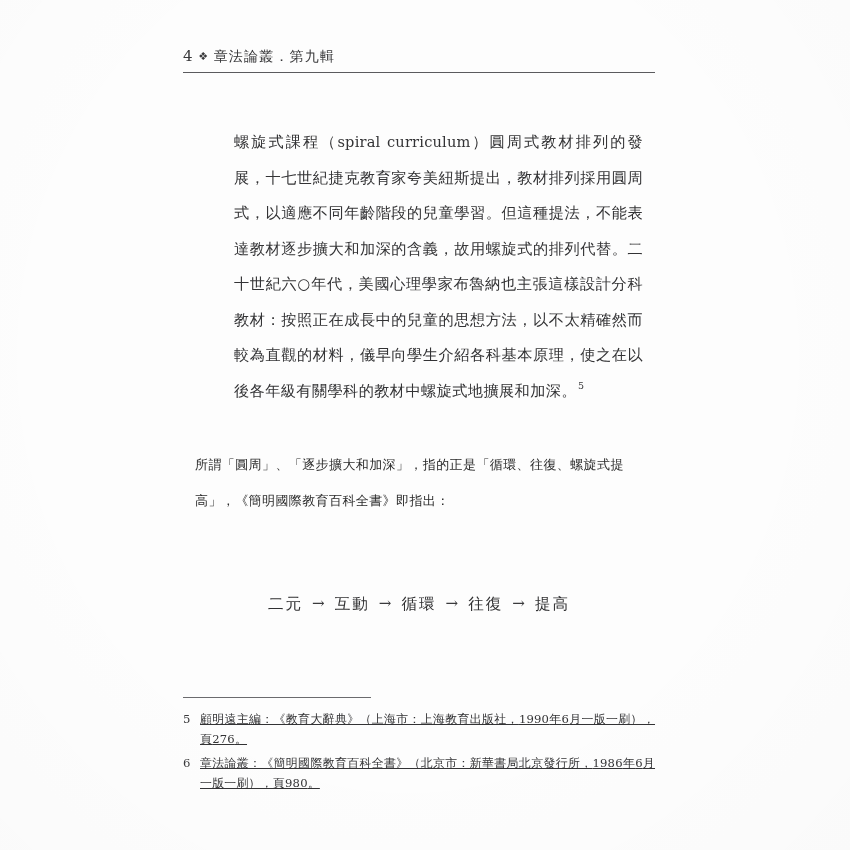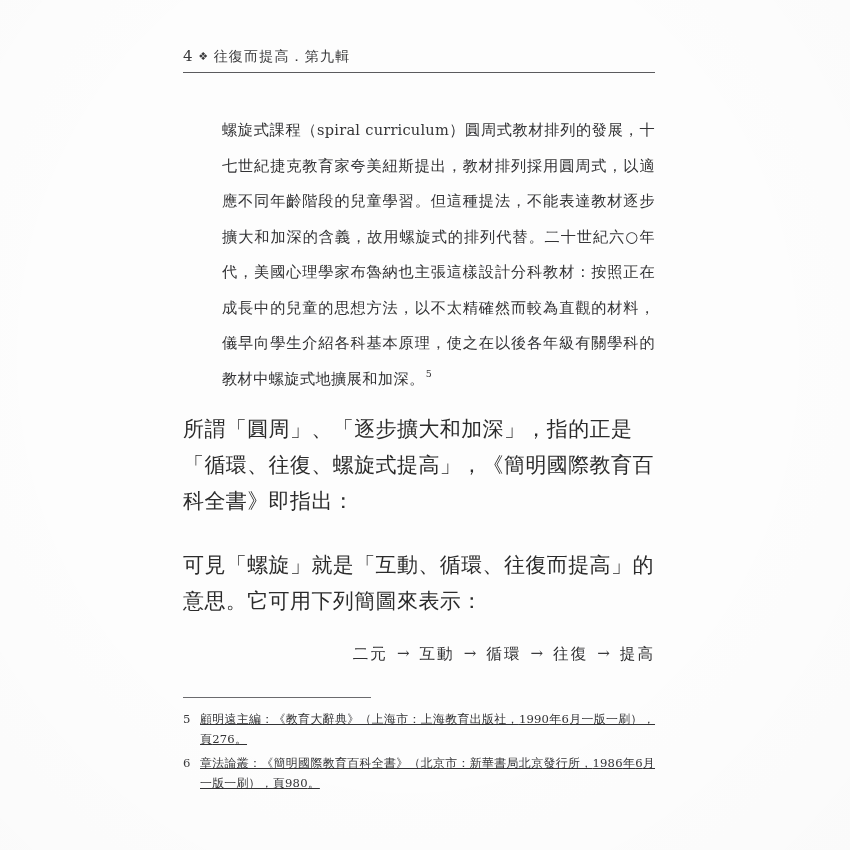--- a/index.html
+++ b/index.html
@@ -79,33 +79,33 @@
   
   .content {
     position: absolute;
     left: 183px;
     top: 112px;
     width: 472px;
   }
 
   
   p.quote {
-    margin: 0;
+    margin: 12px;
     padding-left: 39px;
     font-size: 15.2px;
     line-height: 35.5px;
     color: #333335;
     text-align: justify;
     text-justify: inter-character;
     letter-spacing: 0.4px;
   }
 
   p.body {
-    margin: 0;
-    font-size: 21px;
+    margin: 12px;
+    font-size: 13px;
     line-height: 36px;
     letter-spacing: 0.4px;
   }
   .gap-md { height: 14px; }
   .gap-lg { height: 18px; }
 
   
   .latin {
     font-family: "DejaVu Serif", "Liberation Serif", serif;
     font-size: 14.6px;
@@ -115,22 +115,22 @@
   sup.fn {
     font-size: 9.5px;
     vertical-align: super;
     line-height: 0;
     padding-left: 1px;
     color: #3a3a3c;
   }
 
   
   .diagram {
-    margin: 0;
-    text-align: right;
+    margin: 10px;
+    text-align: center;
     font-size: 15.6px;
     line-height: 34px;
     letter-spacing: 1px;
     color: #303032;
     white-space: nowrap;
   }
   .diagram .node {
     letter-spacing: 2px;
   }
   .diagram .arrow {
@@ -188,39 +188,38 @@
 </head>
 <body>
 
 <div class="page">
   <div class="paper-tint"></div>
 
   <div class="running-head">
     <div class="running-head-line">
       <span class="rh-folio">4</span>
       <span class="rh-orn">❖</span>
-      <span class="rh-title">往復而提高．第九輯</span>
+      <span class="rh-title">章法論叢．第九輯</span>
     </div>
   </div>
   <div class="head-rule"></div>
 
   <div class="content">
 
     <p class="quote"><span>螺旋式課程（</span><span class="latin">spiral curriculum</span><span>）圓周式教材排列的發展，十七世紀捷克教育家夸美紐斯提出，教材排列採用圓周式，以適應不同年齡階段的兒童學習。但這種提法，不能表達教材逐步擴大和加深的含義，故用螺旋式的排列代替。二十世紀六○年代，美國心理學家布魯納也主張這樣設計分科教材：按照正在成長中的兒童的思想方法，以不太精確然而較為直觀的材料，儀早向學生介紹各科基本原理，使之在以後各年級有關學科的教材中螺旋式地擴展和加深。</span><sup class="fn">5</sup></p>
 
     <div class="gap-md"></div>
 
     <p class="body">所謂「圓周」、「逐步擴大和加深」，指的正是「循環、往復、螺旋式提高」，《簡明國際教育百科全書》即指出：</p>
 
     <div class="gap-md"></div>
 
 
     <div class="gap-md"></div>
 
-    <p class="body">可見「螺旋」就是「互動、循環、往復而提高」的意思。它可用下列簡圖來表示：</p>
 
     <div class="gap-lg"></div>
 
     <p class="diagram">
       <span class="node">二元</span><span class="arrow">→</span><span class="node">互動</span><span class="arrow">→</span><span class="node">循環</span><span class="arrow">→</span><span class="node">往復</span><span class="arrow">→</span><span class="node">提高</span>
     </p>
 
   </div>
 
   <div class="fn-rule"></div>

